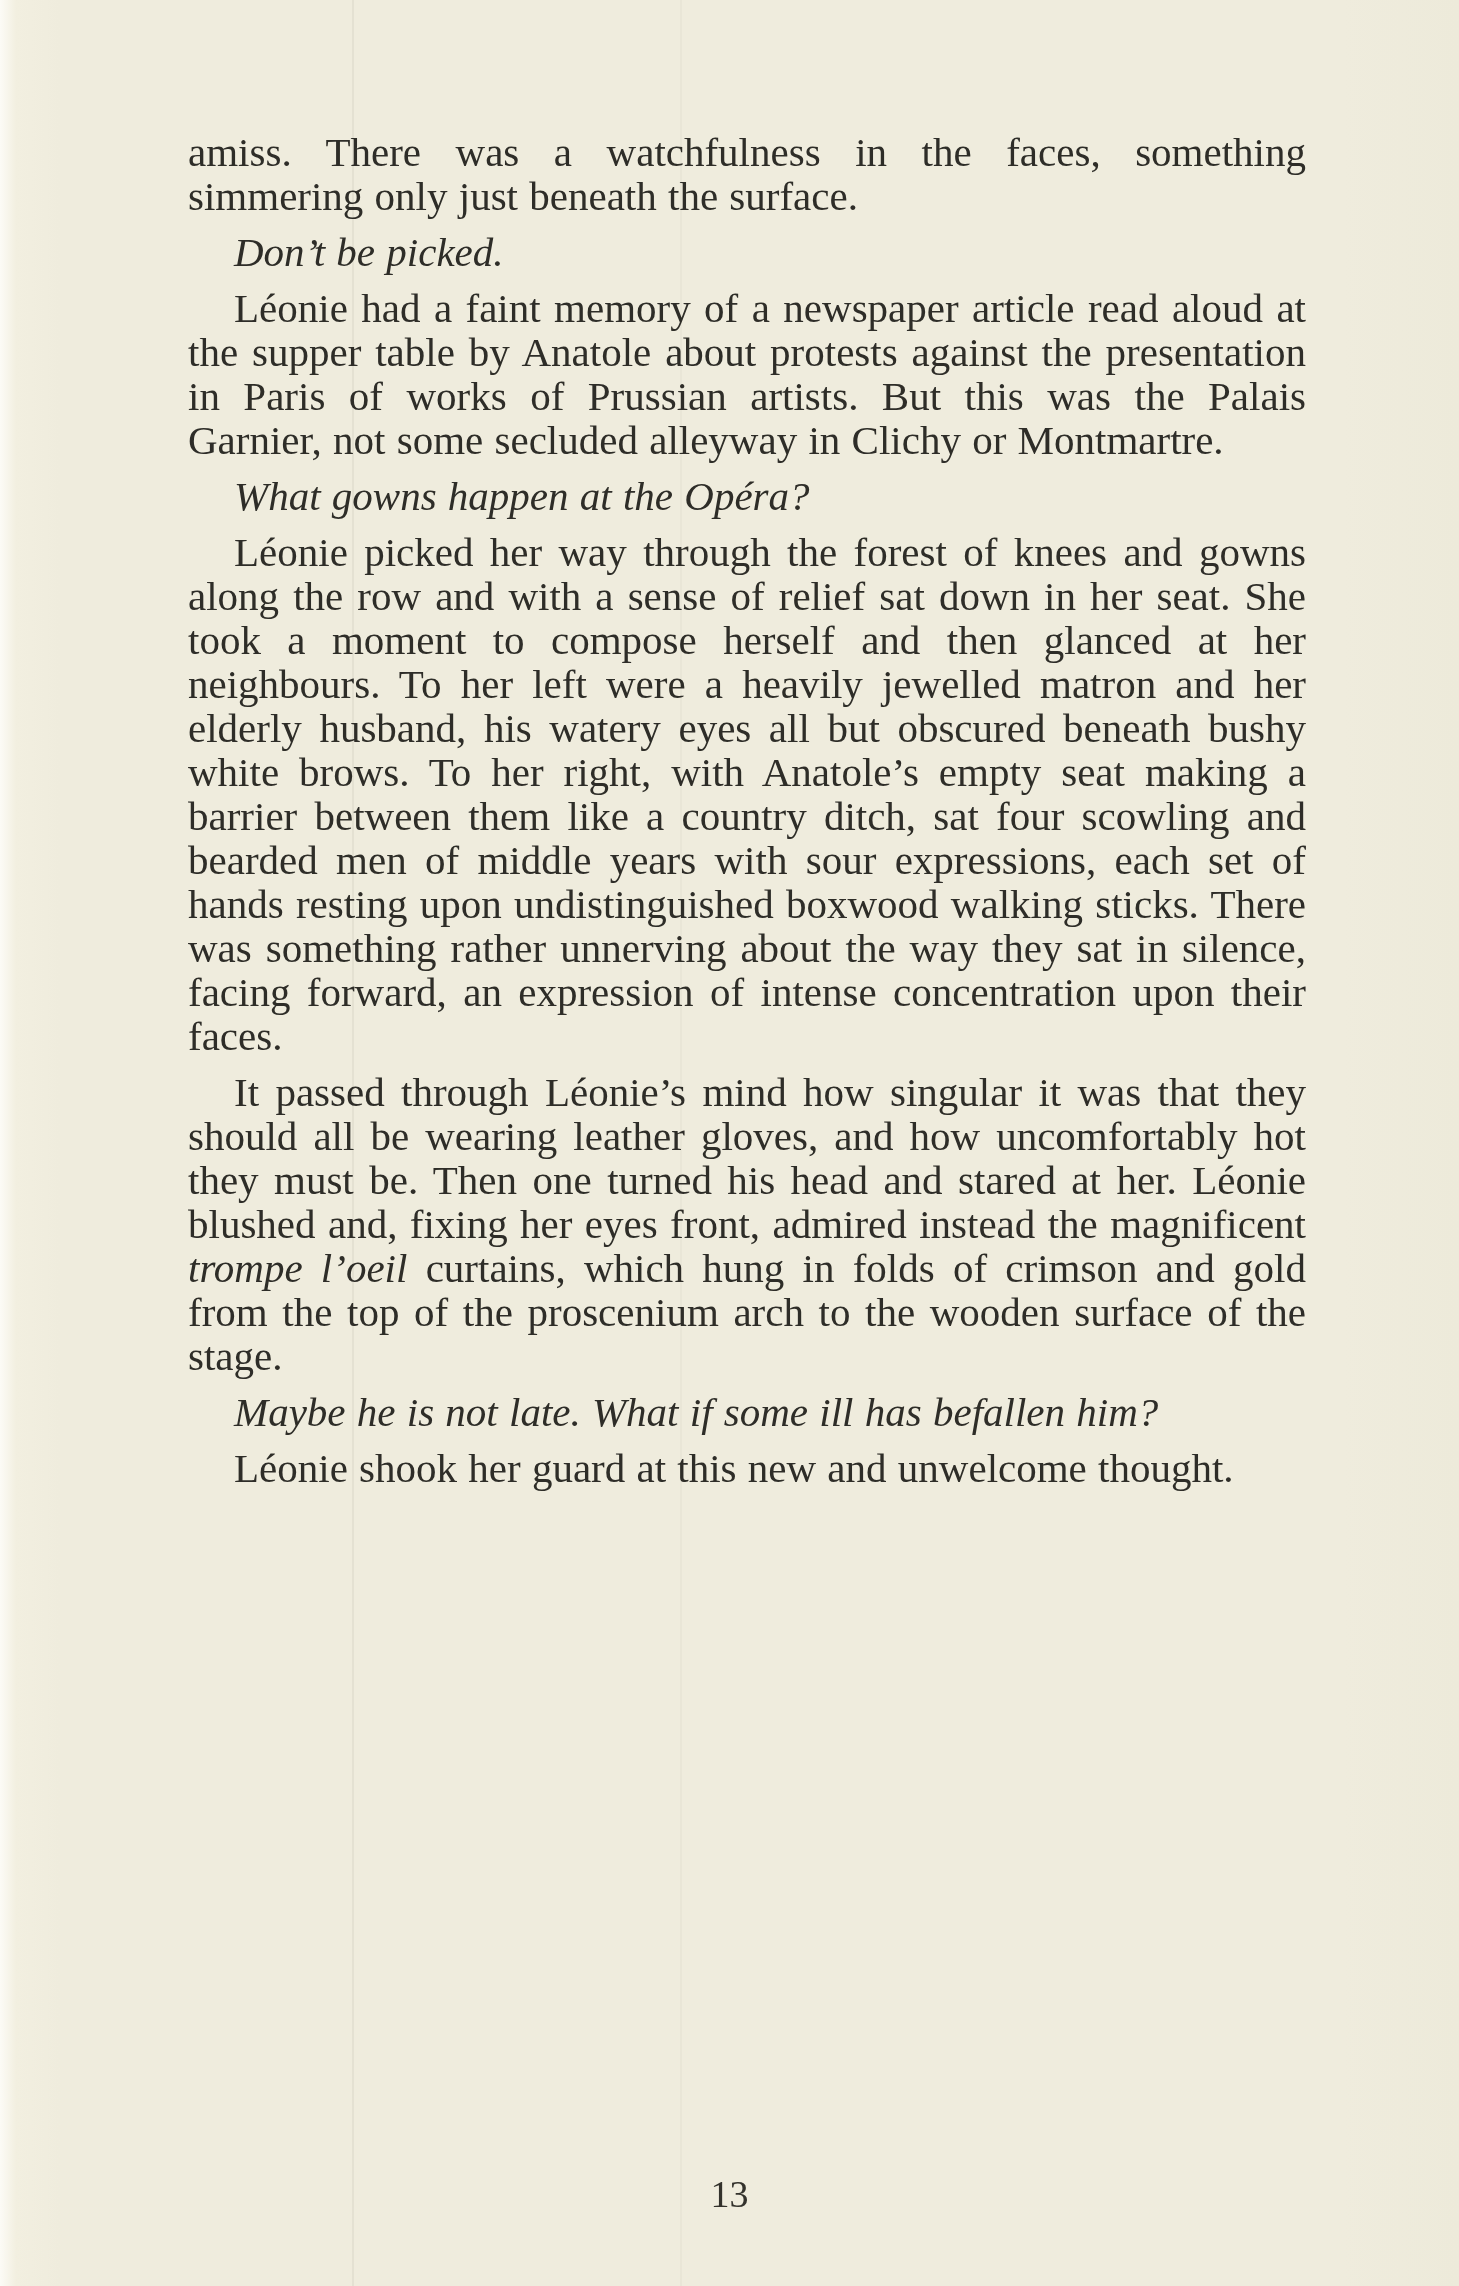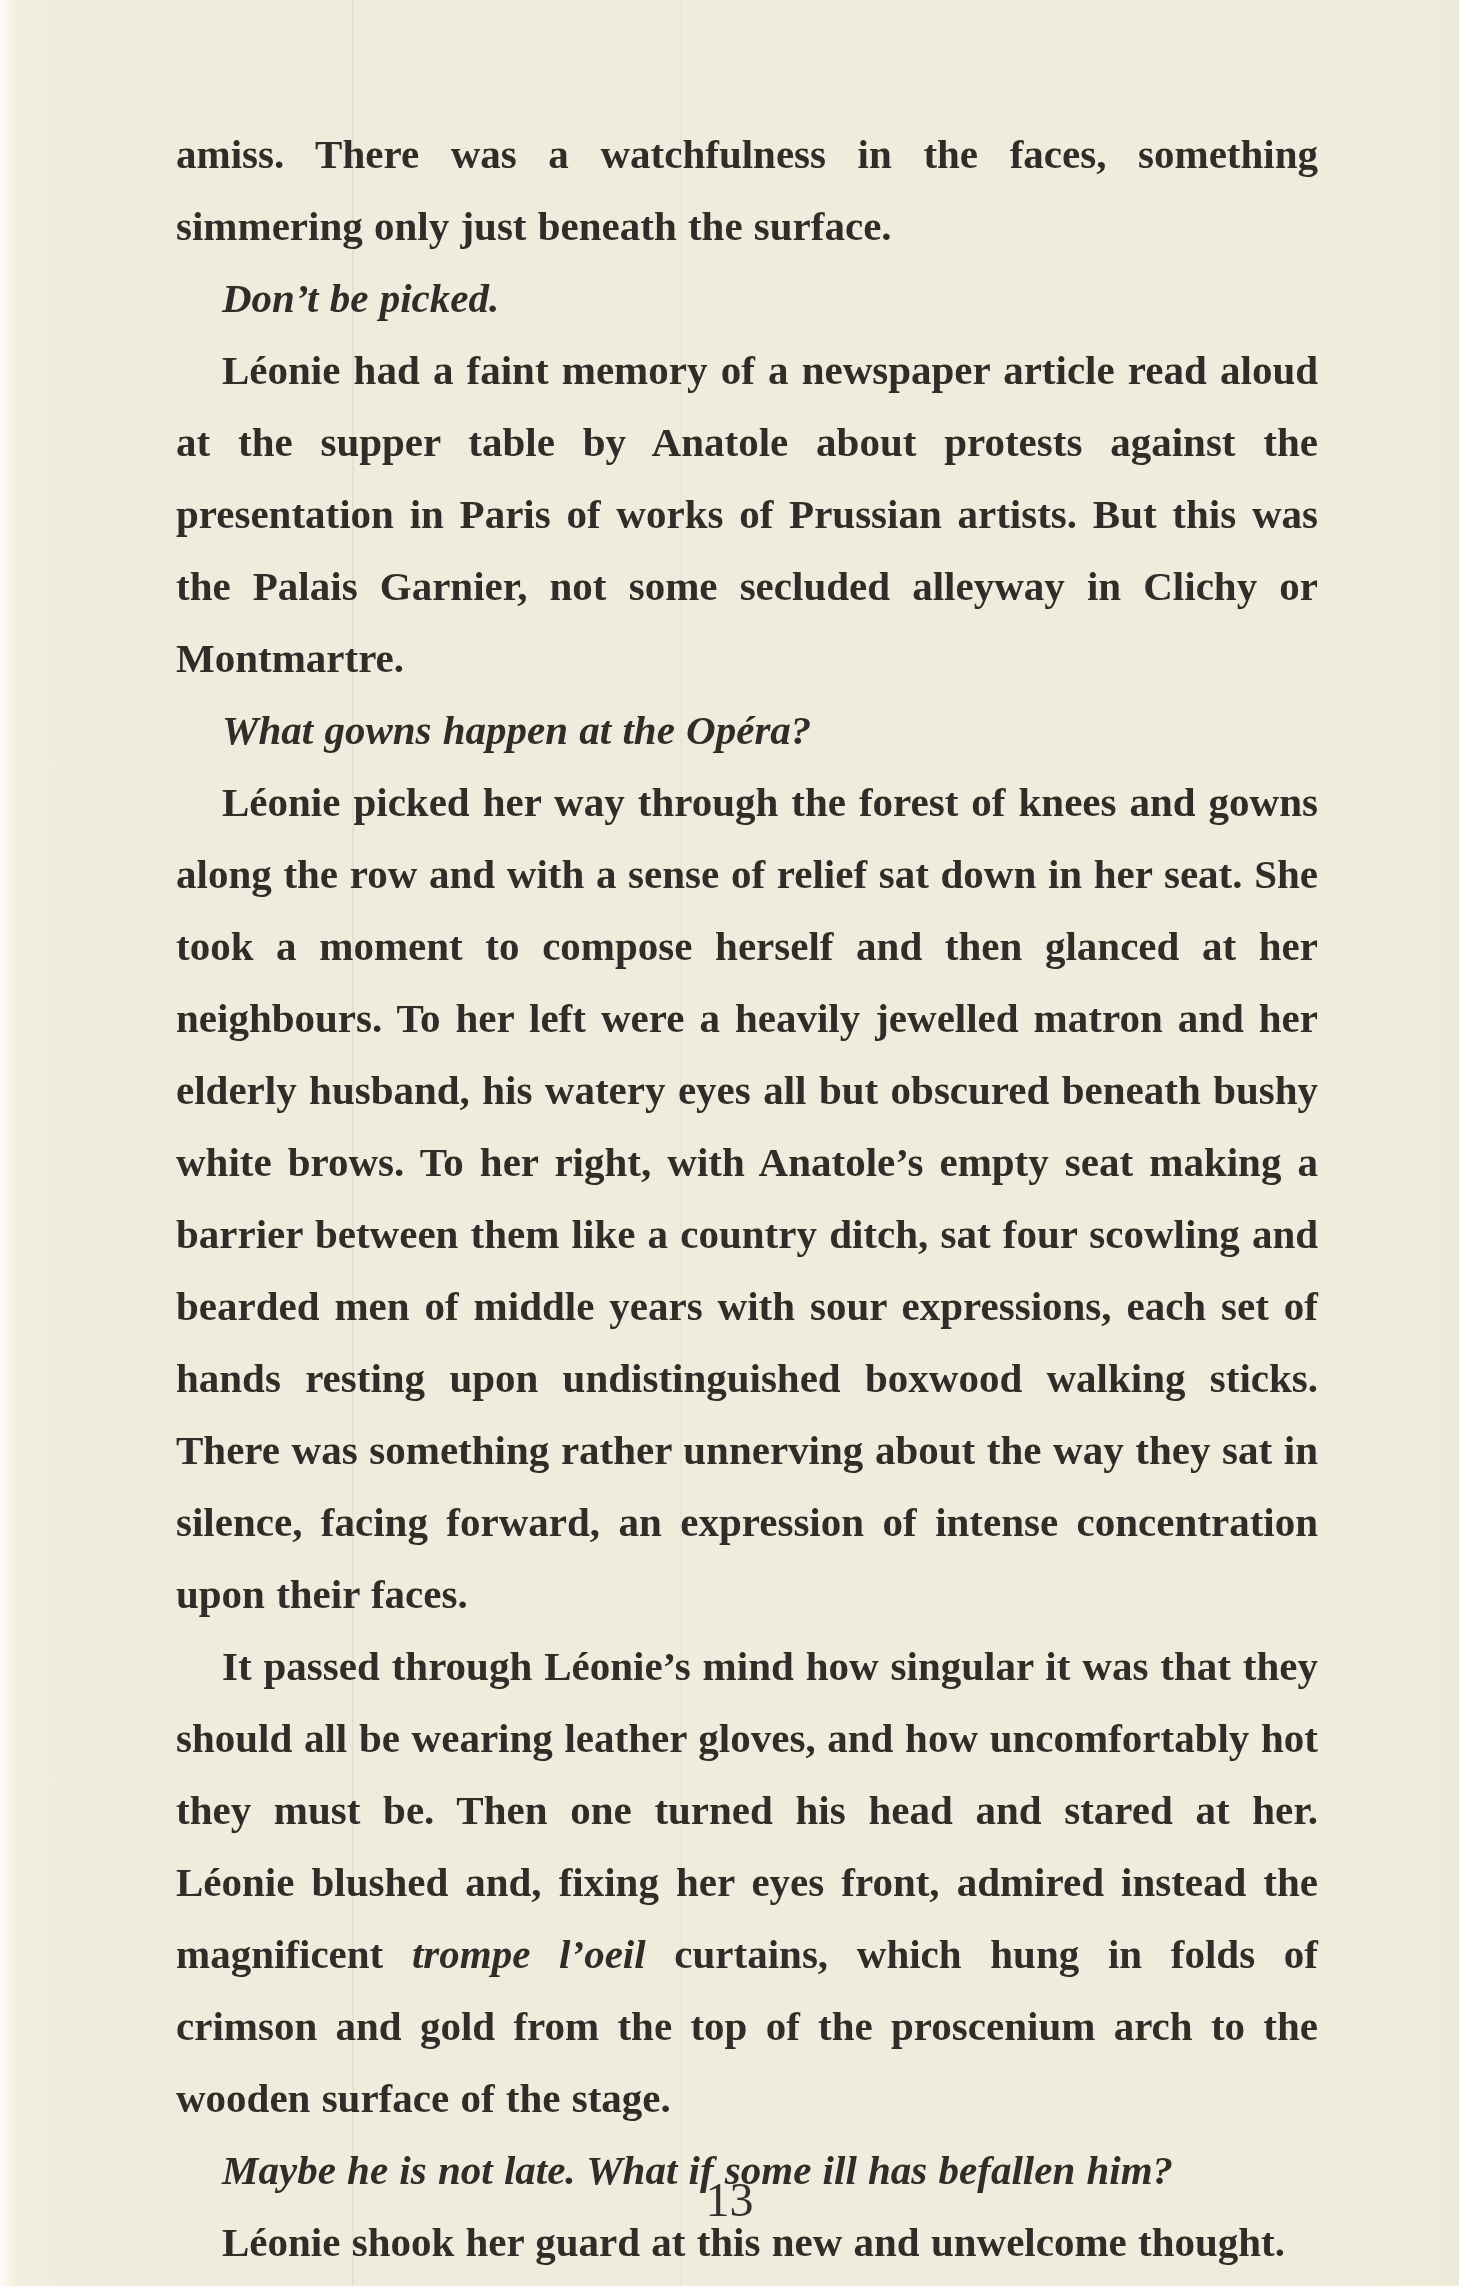--- a/index.html
+++ b/index.html
@@ -31,40 +31,39 @@
   }
   .crease.c1 { left: 352px; }
   .crease.c2 { left: 680px; opacity: .5; }
   .text-block {
     position: absolute;
     left: 176px;
     top: 118px;
     width: 1142px;
   }
   .para {
-    margin: 0;
+    margin: 12px;
     text-align: justify;
     font-size: 41px;
-    line-height: 72px;
+    line-height: 44px;
     word-spacing: 1px;
-    font-weight: bold;
   }
   .para.indent {
     text-indent: 46px;
   }
   .em {
     font-style: italic;
   }
   .page-number {
     position: absolute;
     left: 0;
     right: 0;
     top: 2172px;
     text-align: center;
-    font-size: 48px;
+    font-size: 38px;
     color: #33322c;
   }
 </style>
 </head>
 <body>
 
 <div class="page">
   <div class="crease c1"></div>
   <div class="crease c2"></div>
 

